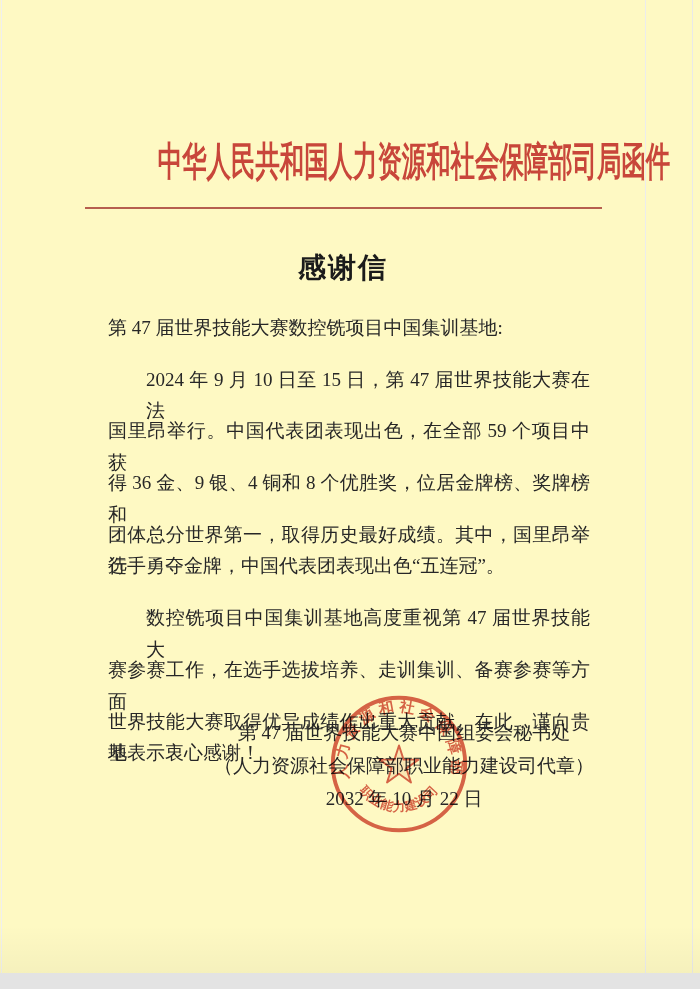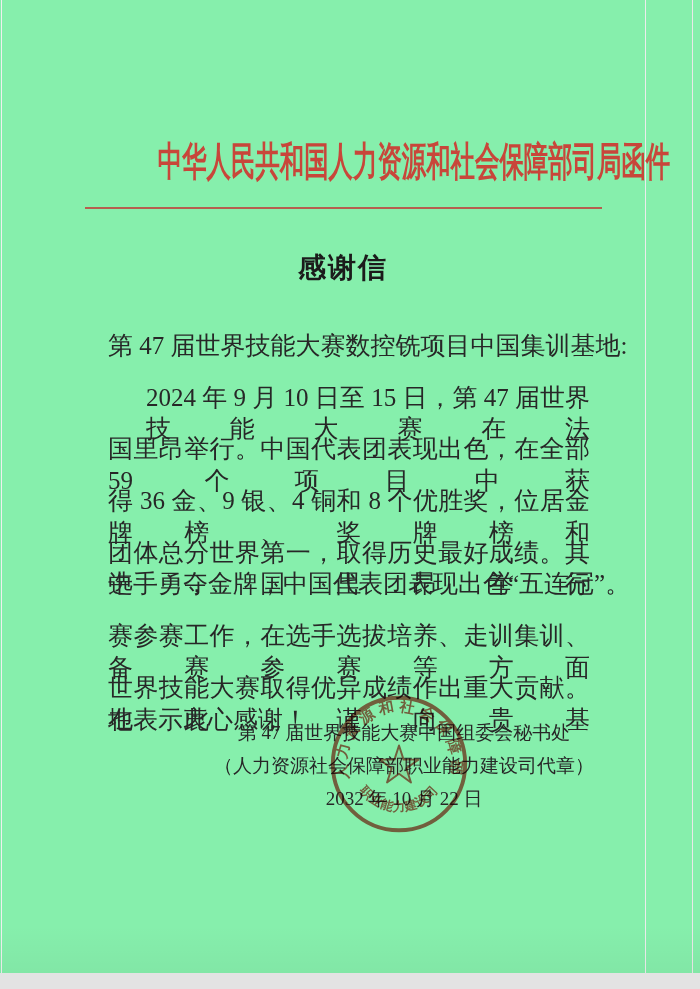--- a/index.html
+++ b/index.html
@@ -3,21 +3,21 @@
 <meta charset="utf-8">
 <style>
   html,body{margin:0;padding:0;}
   body{
     width:700px;height:989px;
     background:#f6f6f6;
     font-family:"Liberation Serif","DejaVu Serif",serif;
   }
   .page{
     position:relative;width:700px;height:989px;overflow:hidden;
-    background:#86efac;
+    background:#fef9c3;
   }
   
   .artifact-line{position:absolute;top:0;bottom:0;width:1px;background:#ececec;}
   .artifact-line.l1{left:645px;}
   .artifact-line.l2{left:692px;background:#e9e9e9;}
   .artifact-line.l0{left:1px;background:#efefef;}
   .artifact-bottom{
     position:absolute;left:0;right:0;bottom:0;height:16px;background:#e3e3e3;
   }
   .artifact-shade{
@@ -44,22 +44,22 @@
   
   .letter-title{
     position:absolute;left:-7px;top:249px;width:700px;
     text-align:center;
     font-size:28px;font-weight:bold;color:#1b1b1b;
     letter-spacing:2px;
   }
 
   
   .body-text{
-    position:absolute;left:108px;top:330px;width:482px;
-    font-size:25px;color:#272727;
+    position:absolute;left:108px;top:312px;width:482px;
+    font-size:19px;color:#272727;
   }
   .line{
     height:31.7px;line-height:31.7px;white-space:nowrap;
   }
   .line.fill{
     white-space:normal;
     text-align:justify;
     text-align-last:justify;
     margin-top:20px;
     -moz-text-align-last:justify;
@@ -100,20 +100,21 @@
 
   <div class="letter-title">感谢信</div>
 
   <div class="body-text">
     <div class="line">第 47 届世界技能大赛数控铣项目中国集训基地:</div>
     <div class="line fill indent">2024 年 9 月 10 日至 15 日，第 47 届世界技能大赛在法</div>
     <div class="line fill">国里昂举行。中国代表团表现出色，在全部 59 个项目中获</div>
     <div class="line fill">得 36 金、9 银、4 铜和 8 个优胜奖，位居金牌榜、奖牌榜和</div>
     <div class="line fill">团体总分世界第一，取得历史最好成绩。其中，国里昂举行</div>
     <div class="line">选手勇夺金牌，中国代表团表现出色“五连冠”。</div>
+    <div class="line fill indent">数控铣项目中国集训基地高度重视第 47 届世界技能大</div>
     <div class="line fill">赛参赛工作，在选手选拔培养、走训集训、备赛参赛等方面</div>
     <div class="line fill">世界技能大赛取得优异成绩作出重大贡献。在此，谨向贵基</div>
     <div class="line">地表示衷心感谢！</div>
   </div>
 
   <div class="signature">
     <div>第 47 届世界技能大赛中国组委会秘书处</div>
     <div>（人力资源社会保障部职业能力建设司代章）</div>
     <div>2032 年 10 月 22 日</div>
   </div>

